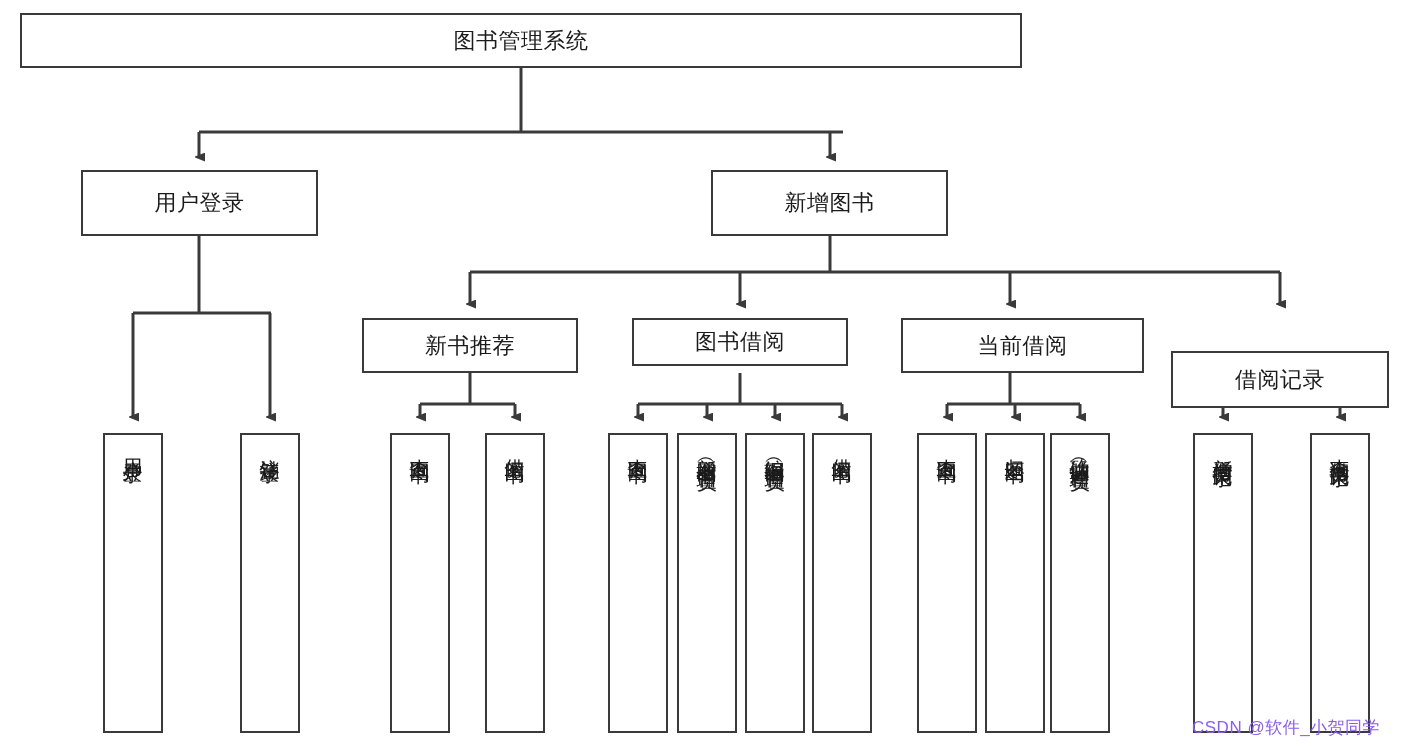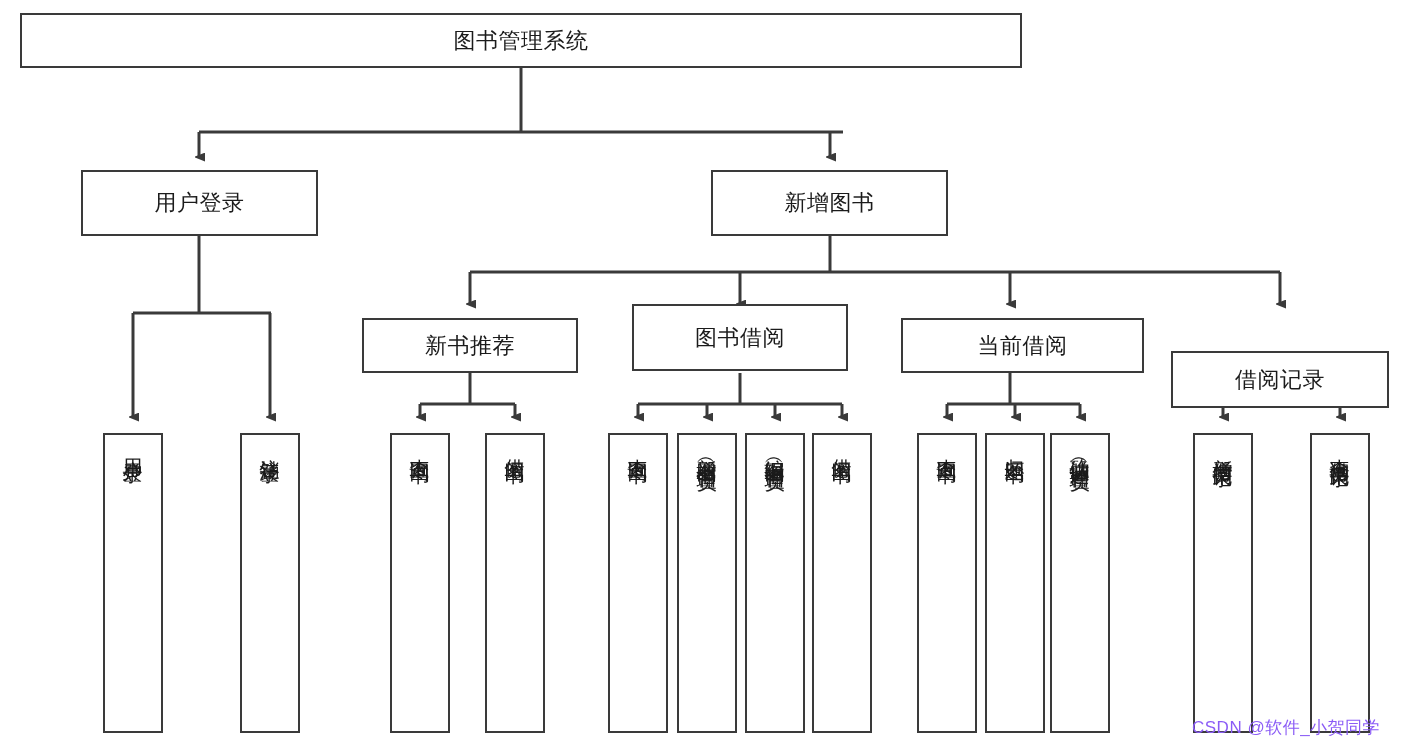--- a/index.html
+++ b/index.html
@@ -128,21 +128,21 @@
   <div class="node h-node" style="left:81px; top:170px; width:237px; height:66px;">
     <span class="node-label">用户登录</span>
   </div>
   <div class="node h-node" style="left:711px; top:170px; width:237px; height:66px;">
     <span class="node-label">新增图书</span>
   </div>
 
   <div class="node h-node" style="left:362px; top:318px; width:216px; height:55px;justify-content:center;">
     <span class="node-label">新书推荐</span>
   </div>
-  <div class="node h-node" style="left:632px; top:304px; width:216px; height:67px;">
+  <div class="node h-node" style="left:632px; top:318px; width:216px; height:48px;">
     <span class="node-label">图书借阅</span>
   </div>
   <div class="node h-node" style="left:901px; top:318px; width:243px; height:55px;">
     <span class="node-label">当前借阅</span>
   </div>
   <div class="node h-node" style="left:1171px; top:318px; width:218px; height:57px;margin-top:33px;">
     <span class="node-label">借阅记录</span>
   </div>
 
   <div class="node v-node" style="left:103px; top:433px; width:60px; height:300px;">

